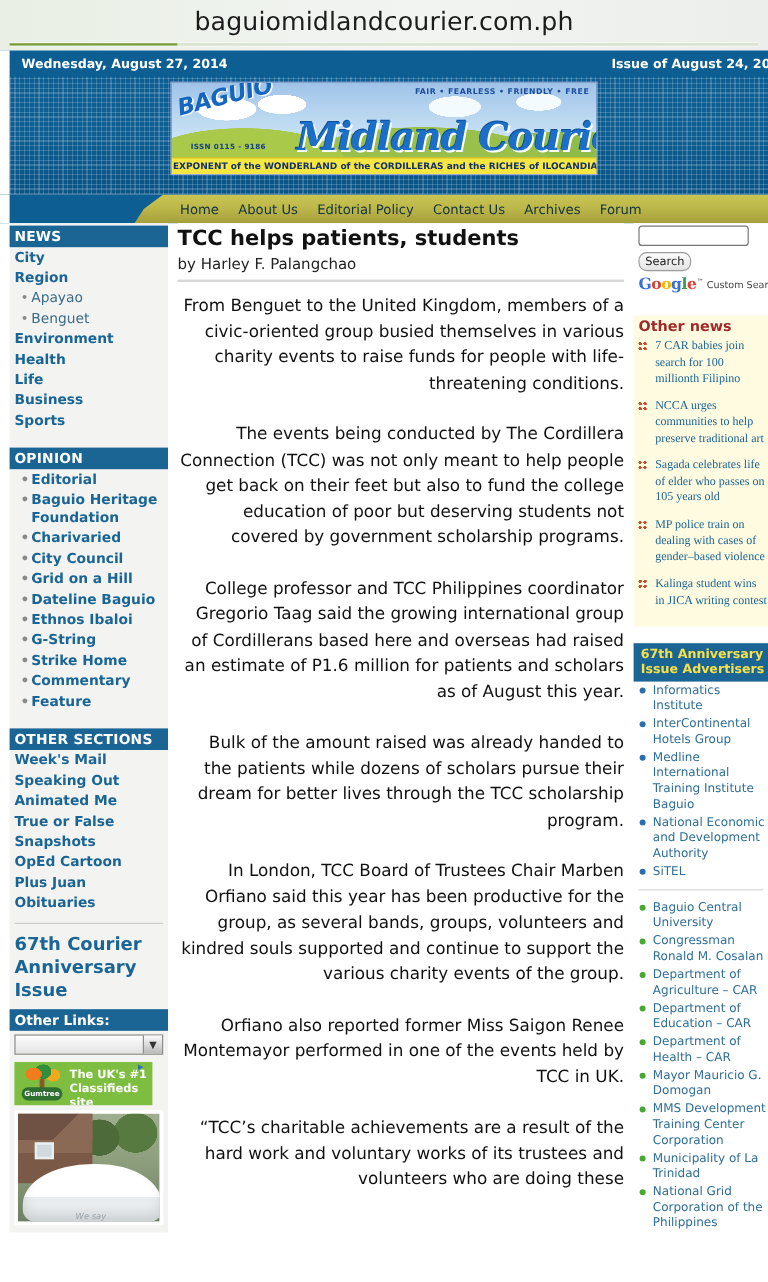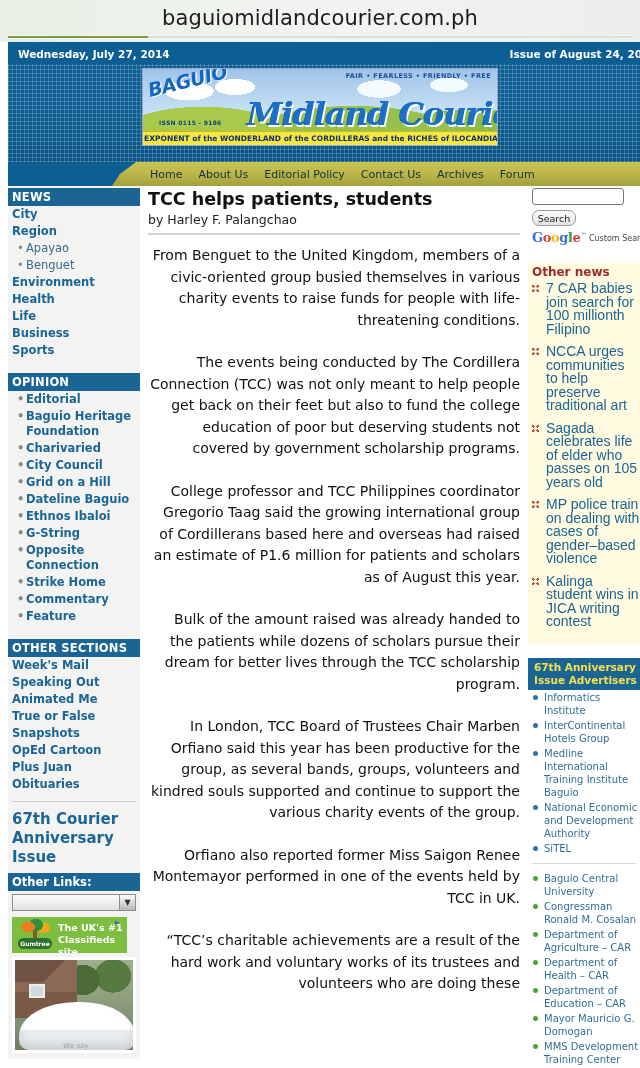--- a/index.html
+++ b/index.html
@@ -322,23 +322,23 @@
   #gcs .c4 { color:#3b6fd4; } #gcs .c5 { color:#2f9e4f; } #gcs .c6 { color:#d94235; }
 
   #othernews-head {
     margin-top: 18px; padding: 2px 0 3px 4px;
     font-size: 12px; font-weight: bold; color: #9e2b2b;
     background: #fffbe0;
     font-family: "DejaVu Sans", sans-serif;
   }
   #othernews-list { background: #fffbe0; padding: 0 0 6px 0; }
   .news-item {
-    position: relative; font-size: 14px; line-height: 13.5px;
+    position: relative; font-size: 10px; line-height: 13.5px;
     color: #1b6595; padding: 0 0 9px 18px; margin: 0;
-    font-family: Liberation Sans, sans-serif;
+    font-family: Liberation Serif, serif;
   }
   .news-item::before {
     content: ""; position: absolute; left: 4px; top: 3px;
     width: 7px; height: 7px;
     background:
       radial-gradient(circle 1.4px at 1.4px 1.4px, #c94a2e 0 100%, rgba(0,0,0,0) 0),
       radial-gradient(circle 1.4px at 5.6px 1.4px, #c94a2e 0 100%, rgba(0,0,0,0) 0),
       radial-gradient(circle 1.4px at 1.4px 5.6px, #c94a2e 0 100%, rgba(0,0,0,0) 0),
       radial-gradient(circle 1.4px at 5.6px 5.6px, #c94a2e 0 100%, rgba(0,0,0,0) 0);
   }
@@ -370,21 +370,21 @@
       <i></i>
       <u></u>
     </div>
 </div>
 
 <div id="site">
 
   <div id="banner">
     <div id="banner-top-strip"></div>
     <div id="banner-solid-left"></div>
-    <div class="bar-date">Wednesday, July 27, 2014</div>
+    <div class="bar-date">Wednesday, August 27, 2014</div>
     <div class="bar-issue">Issue of August 24, 20</div>
 
     <div id="masthead">
       <div id="mast-hills"></div>
       <div id="mast-clouds"></div>
       <div id="mast-tag">FAIR • FEARLESS • FRIENDLY • FREE</div>
       <div id="mast-baguio">BAGUIO</div>
       <div id="mast-title">Midland Courier</div>
       <div id="mast-issn">ISSN 0115 - 9186</div>
       <div id="mast-exponent">EXPONENT of the WONDERLAND of the CORDILLERAS and the RICHES of ILOCANDIA</div>
@@ -424,21 +424,20 @@
 
       <div class="sec-head">OPINION</div>
       <a class="lnk bullet" href="#">Editorial</a>
       <a class="lnk bullet" href="#">Baguio Heritage Foundation</a>
       <a class="lnk bullet" href="#">Charivaried</a>
       <a class="lnk bullet" href="#">City Council</a>
       <a class="lnk bullet" href="#">Grid on a Hill</a>
       <a class="lnk bullet" href="#">Dateline Baguio</a>
       <a class="lnk bullet" href="#">Ethnos Ibaloi</a>
       <a class="lnk bullet" href="#">G-String</a>
-      <a class="lnk bullet" href="#">Opposite Connection</a>
       <a class="lnk bullet" href="#">Strike Home</a>
       <a class="lnk bullet" href="#">Commentary</a>
       <a class="lnk bullet" href="#">Feature</a>
 
       <div id="left-gap"></div>
 
       <div class="sec-head">OTHER SECTIONS</div>
       <a class="lnk" href="#">Week's Mail</a>
       <a class="lnk" href="#">Speaking Out</a>
       <a class="lnk" href="#">Animated Me</a>
@@ -515,22 +514,22 @@
         <a class="adv-item" href="#" style="display:block;text-decoration:none;">InterContinental Hotels Group</a>
         <a class="adv-item" href="#" style="display:block;text-decoration:none;">Medline International Training Institute Baguio</a>
         <a class="adv-item" href="#" style="display:block;text-decoration:none;">National Economic and Development Authority</a>
         <a class="adv-item" href="#" style="display:block;text-decoration:none;">SiTEL</a>
       </div>
       <div id="adv-rule"></div>
       <div>
         <a class="adv-item green" href="#" style="display:block;text-decoration:none;">Baguio Central University</a>
         <a class="adv-item green" href="#" style="display:block;text-decoration:none;">Congressman Ronald M. Cosalan</a>
         <a class="adv-item green" href="#" style="display:block;text-decoration:none;">Department of Agriculture – CAR</a>
+        <a class="adv-item green" href="#" style="display:block;text-decoration:none;">Department of Education – CAR</a>
         <a class="adv-item green" href="#" style="display:block;text-decoration:none;">Department of Health – CAR</a>
-        <a class="adv-item green" href="#" style="display:block;text-decoration:none;">Department of Education – CAR</a>
         <a class="adv-item green" href="#" style="display:block;text-decoration:none;">Mayor Mauricio G. Domogan</a>
         <a class="adv-item green" href="#" style="display:block;text-decoration:none;">MMS Development Training Center Corporation</a>
         <a class="adv-item green" href="#" style="display:block;text-decoration:none;">Municipality of La Trinidad</a>
         <a class="adv-item green" href="#" style="display:block;text-decoration:none;">National Grid Corporation of the Philippines</a>
 
       </div>
     </div>
 
   </div>
 </div>

